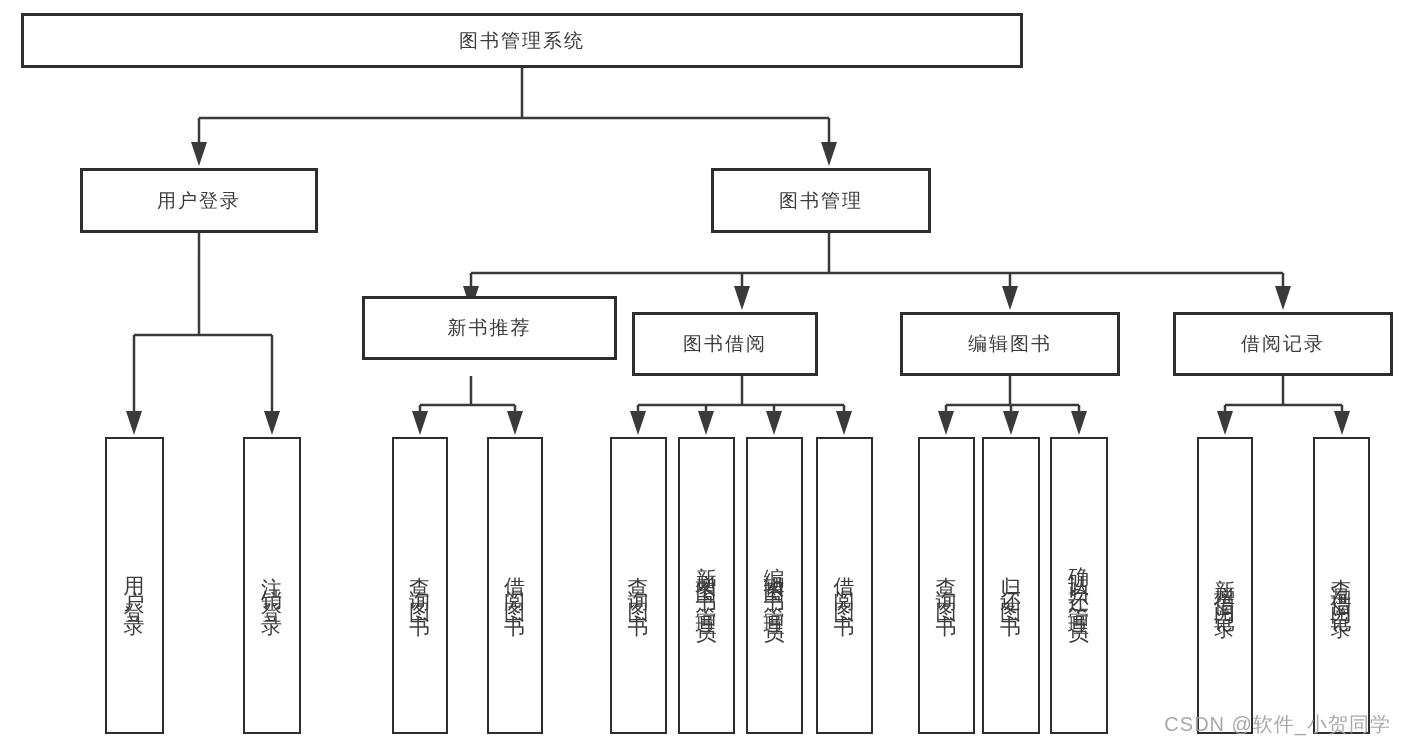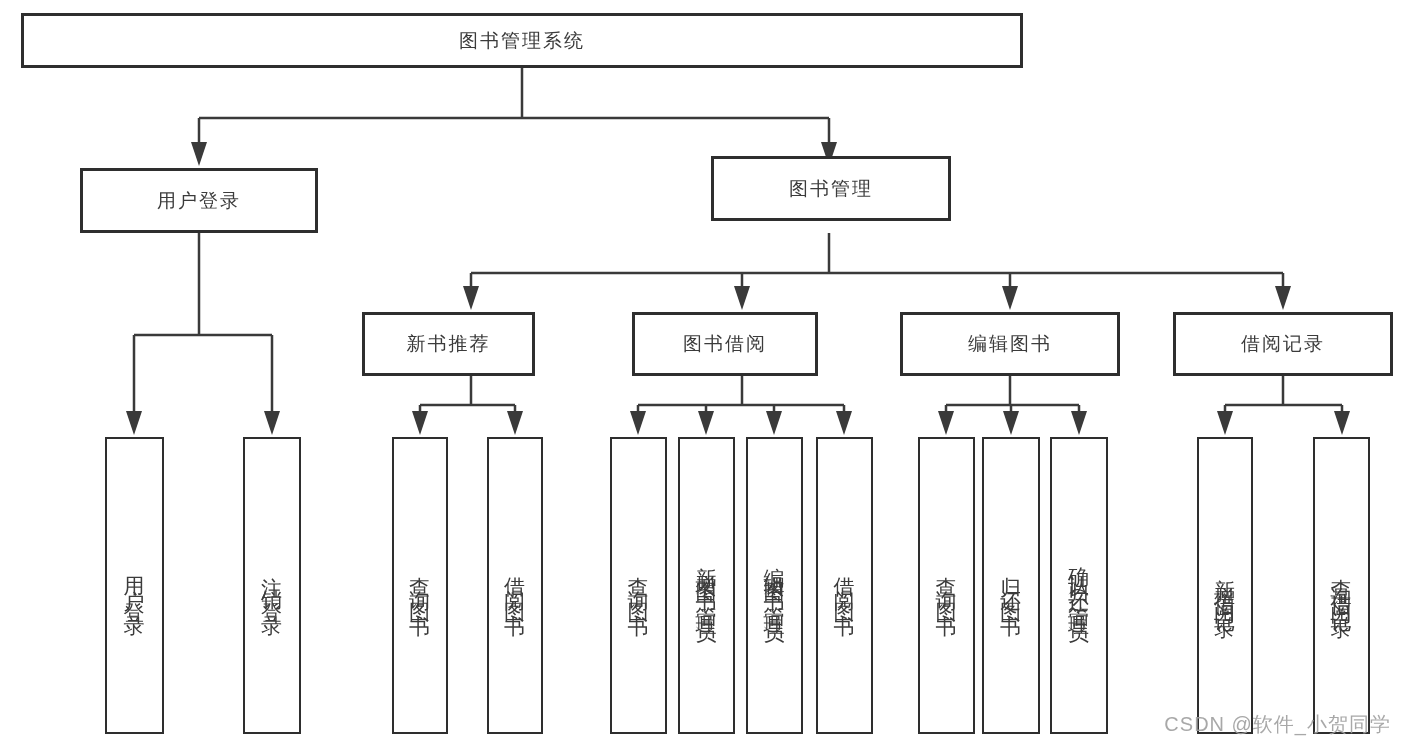--- a/index.html
+++ b/index.html
@@ -82,25 +82,25 @@
       M1334 411 H1350 L1342 435 Z"></path>
   </svg>
 
   <div class="box hbox" style="left:21px;top:13px;width:1002px;height:55px">
     <span class="lbl">图书管理系统</span>
   </div>
 
   <div class="box hbox" style="left:80px;top:168px;width:238px;height:65px">
     <span class="lbl">用户登录</span>
   </div>
-  <div class="box hbox" style="left:711px;top:156px;width:240px;height:65px">
+  <div class="box hbox" style="left:711px;top:168px;width:220px;height:65px">
     <span class="lbl">图书管理</span>
   </div>
 
-  <div class="box hbox" style="left:362px;top:312px;width:173px;height:64px">
+  <div class="box hbox" style="left:362px;top:296px;width:255px;height:64px">
     <span class="lbl">新书推荐</span>
   </div>
   <div class="box hbox" style="left:632px;top:312px;width:186px;height:64px">
     <span class="lbl">图书借阅</span>
   </div>
   <div class="box hbox" style="left:900px;top:312px;width:220px;height:64px">
     <span class="lbl">编辑图书</span>
   </div>
   <div class="box hbox" style="left:1173px;top:312px;width:220px;height:64px">
     <span class="lbl">借阅记录</span>

